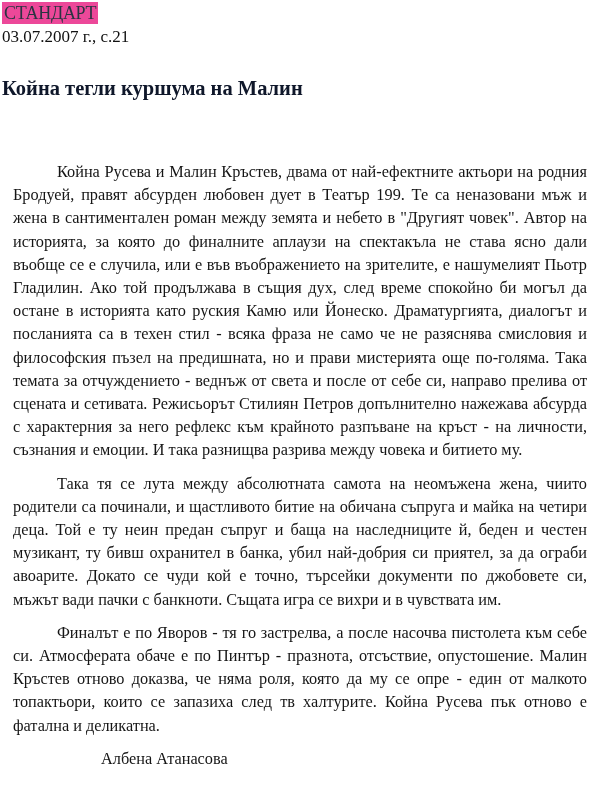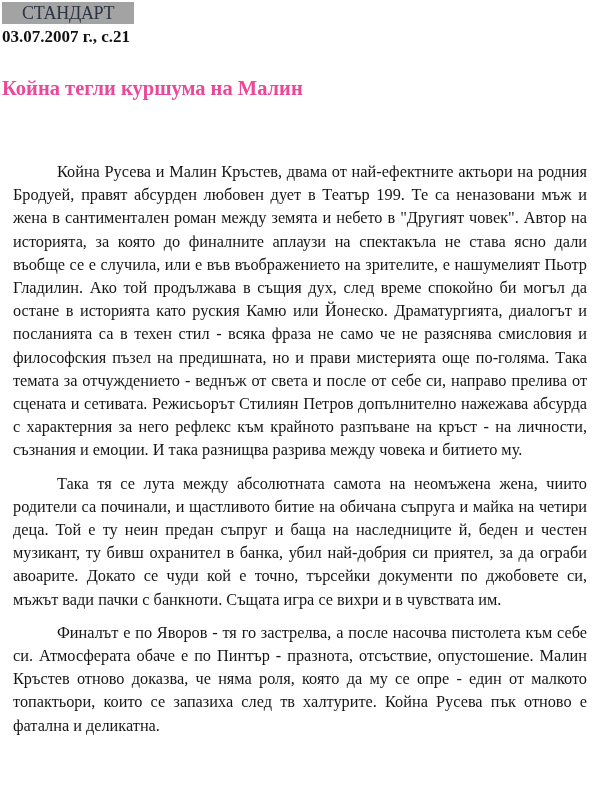--- a/index.html
+++ b/index.html
@@ -13,46 +13,46 @@
       overflow: hidden;
       position: relative;
       font-family: "Liberation Serif", "DejaVu Serif", serif;
       color: #111111;
     }
     .masthead {
       position: absolute;
       left: 2px;
       top: 2px;
       height: 22px;
-      padding: 0 20px;
-      background: #a3a3a3;
+      padding: 0 2px;
+      background: #ec4899;
       color: #2a3442;
       font-family: "Liberation Serif", serif;
       font-size: 18px;
       line-height: 22px;
       letter-spacing: -0.3px;
       font-variant: small-caps;
     }
     .dateline {
       position: absolute;
       left: 2px;
       top: 27px;
-      font-weight: bold;
+      font-weight: normal;
       font-size: 17px;
       line-height: 20px;
       color: #111;
     }
     .headline {
       position: absolute;
       left: 2px;
       top: 76px;
       font-weight: bold;
       font-size: 20.5px;
       line-height: 24px;
-      color: #ec4899;
+      color: #0f172a;
     }
     .article {
       position: absolute;
       left: 3px;
       top: 150px;
       width: 594px;
       font-size: 16.3px;
       line-height: 23.2px;
       text-align: justify;
       color: #151515;
@@ -74,13 +74,14 @@
 <div class="masthead">СТАНДАРТ</div>
 
 <div class="dateline">03.07.2007 г., с.21</div>
 
 <h1 class="headline" style="margin:0;">Койна тегли куршума на Малин</h1>
 
 <div class="article">
   <p>Койна Русева и Малин Кръстев, двама от най-ефектните актьори на родния Бродуей, правят абсурден любовен дует в Театър 199. Те са неназовани мъж и жена в сантиментален роман между земята и небето в "Другият човек". Автор на историята, за която до финалните аплаузи на спектакъла не става ясно дали въобще се е случила, или е във въображението на зрителите, е нашумелият Пьотр Гладилин. Ако той продължава в същия дух, след време спокойно би могъл да остане в историята като руския Камю или Йонеско. Драматургията, диалогът и посланията са в техен стил - всяка фраза не само че не разяснява смисловия и философския пъзел на предишната, но и прави мистерията още по-голяма. Така темата за отчуждението - веднъж от света и после от себе си, направо прелива от сцената и сетивата. Режисьорът Стилиян Петров допълнително нажежава абсурда с характерния за него рефлекс към крайното разпъване на кръст - на личности, съзнания и емоции. И така разнищва разрива между човека и битието му.</p>
   <p>Така тя се лута между абсолютната самота на неомъжена жена, чиито родители са починали, и щастливото битие на обичана съпруга и майка на четири деца. Той е ту неин предан съпруг и баща на наследниците й, беден и честен музикант, ту бивш охранител в банка, убил най-добрия си приятел, за да ограби авоарите. Докато се чуди кой е точно, търсейки документи по джобовете си, мъжът вади пачки с банкноти. Същата игра се вихри и в чувствата им.</p>
   <p>Финалът е по Яворов - тя го застрелва, а после насочва пистолета към себе си. Атмосферата обаче е по Пинтър - празнота, отсъствие, опустошение. Малин Кръстев отново доказва, че няма роля, която да му се опре - един от малкото топактьори, които се запазиха след тв халтурите. Койна Русева пък отново е фатална и деликатна.</p>
+  <p class="byline">Албена Атанасова</p>
 </div>
 
 </body></html>

